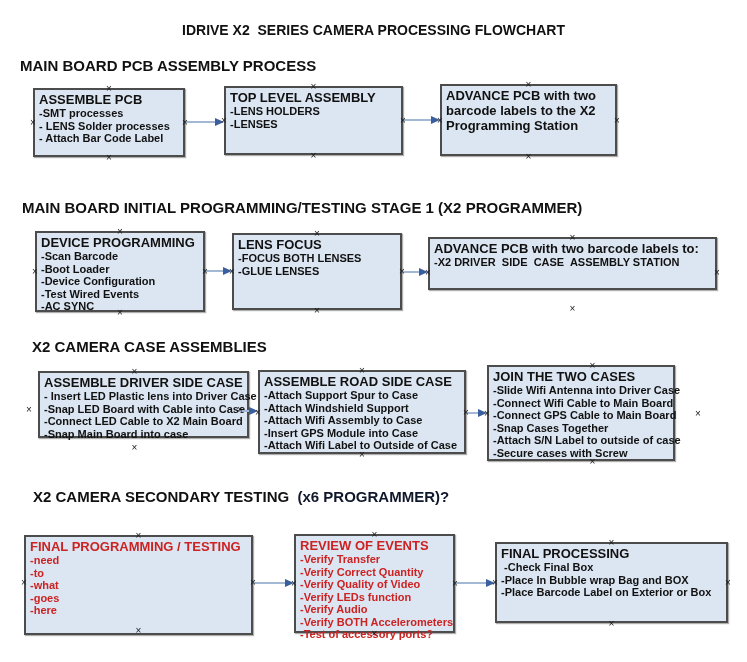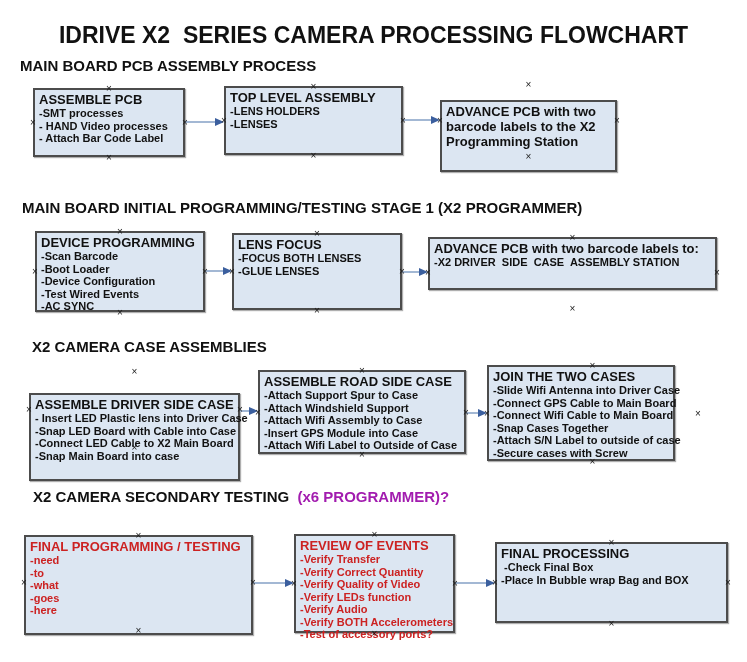--- a/index.html
+++ b/index.html
@@ -2,21 +2,21 @@
 <html><head>
 <meta charset="utf-8">
 <style>
   html,body{margin:0;padding:0;background:#fff;}
   #canvas{
     position:relative;width:747px;height:662px;background:#ffffff;
     font-family:"Liberation Sans",sans-serif;color:#111;overflow:hidden;
   }
   .page-title{
     position:absolute;top:22px;left:0;width:747px;text-align:center;
-    font-size:23px;font-weight:bold;white-space:pre;color:#111;
+    font-size:14px;font-weight:bold;white-space:pre;color:#111;
   }
   .section-heading{
     position:absolute;font-size:15px;font-weight:bold;white-space:pre;
   }
   .flow-box{
     position:absolute;box-sizing:border-box;background:#dce6f2;
     border:2px solid #4c4c4c;box-shadow:1px 1px 1px rgba(110,110,110,.55);
     padding:2px 4px 0 4px;overflow:visible;
   }
   .box-title{font-size:13px;line-height:15px;font-weight:bold;color:#111;}
@@ -37,37 +37,37 @@
 </head>
 <body>
 
 <div id="canvas">
   <div class="page-title">IDRIVE X2  SERIES CAMERA PROCESSING FLOWCHART</div>
 
 <div class="section-heading" style="left: 20px; top: 57px;"><span style="color: rgb(17, 17, 17);">MAIN BOARD PCB ASSEMBLY PROCESS</span></div>
     <div class="flow-box" style="left: 33px; top: 88px; width: 152px; height: 69px;">
       <div class="box-title">ASSEMBLE PCB</div>
       <div class="box-line">-SMT processes</div>
-      <div class="box-line">- HAND Video processes</div>
+      <div class="box-line">- LENS Solder processes</div>
       <div class="box-line">- Attach Bar Code Label</div>
     </div>
     <div class="handle" style="left: 104.5px; top: 83.5px;">×</div>
     <div class="handle" style="left: 104.5px; top: 152.5px;">×</div>
     <div class="handle" style="left: 28.5px; top: 118px;">×</div>
     <div class="handle" style="left: 180.5px; top: 118px;">×</div>
     <div class="flow-box" style="left: 224px; top: 86px; width: 179px; height: 69px;">
       <div class="box-title">TOP LEVEL ASSEMBLY</div>
       <div class="box-line">-LENS HOLDERS</div>
       <div class="box-line">-LENSES</div>
     </div>
     <div class="handle" style="left: 309px; top: 81.5px;">×</div>
     <div class="handle" style="left: 309px; top: 150.5px;">×</div>
     <div class="handle" style="left: 219.5px; top: 116px;">×</div>
     <div class="handle" style="left: 398.5px; top: 116px;">×</div>
-    <div class="flow-box" style="left: 440px; top: 100px; width: 177px; height: 72px;">
+    <div class="flow-box" style="left: 440px; top: 84px; width: 177px; height: 72px;">
       <div class="box-title">ADVANCE PCB with two barcode labels to the X2 Programming Station</div>
     </div>
     <div class="handle" style="left: 524px; top: 79.5px;">×</div>
     <div class="handle" style="left: 524px; top: 151.5px;">×</div>
     <div class="handle" style="left: 435.5px; top: 115.5px;">×</div>
     <div class="handle" style="left: 612.5px; top: 115.5px;">×</div>
     <div class="arrow" style="left: 185px; top: 117.5px; width: 39px;">
       <div class="arrow-line" style="width: 31px;"></div>
       <div class="arrow-head"></div>
     </div>
@@ -107,21 +107,21 @@
     <div class="handle" style="left: 712.5px; top: 268px;">×</div>
     <div class="arrow" style="left: 205px; top: 266.5px; width: 27px;">
       <div class="arrow-line" style="width: 19px;"></div>
       <div class="arrow-head"></div>
     </div>
     <div class="arrow" style="left: 402px; top: 267.5px; width: 26px;">
       <div class="arrow-line" style="width: 18px;"></div>
       <div class="arrow-head"></div>
     </div>
     <div class="section-heading" style="left: 32px; top: 338px;"><span style="color: rgb(17, 17, 17);">X2 CAMERA CASE ASSEMBLIES</span></div>
-    <div class="flow-box" style="left: 29px; top: 371px; width: 211px; height: 88px; margin-top: 22px;">
+    <div class="flow-box" style="left: 38px; top: 371px; width: 211px; height: 67px;">
       <div class="box-title">ASSEMBLE DRIVER SIDE CASE</div>
       <div class="box-line">- Insert LED Plastic lens into Driver Case</div>
       <div class="box-line">-Snap LED Board with Cable into Case</div>
       <div class="box-line">-Connect LED Cable to X2 Main Board</div>
       <div class="box-line">-Snap Main Board into case</div>
     </div>
     <div class="handle" style="left: 130px; top: 366.5px;">×</div>
     <div class="handle" style="left: 130px; top: 442.5px;">×</div>
     <div class="handle" style="left: 24.5px; top: 404.5px;">×</div>
     <div class="handle" style="left: 235.5px; top: 404.5px;">×</div>
@@ -133,39 +133,39 @@
       <div class="box-line">-Insert GPS Module into Case</div>
       <div class="box-line">-Attach Wifi Label to Outside of Case</div>
     </div>
     <div class="handle" style="left: 357.5px; top: 365.5px;">×</div>
     <div class="handle" style="left: 357.5px; top: 449.5px;">×</div>
     <div class="handle" style="left: 253.5px; top: 407.5px;">×</div>
     <div class="handle" style="left: 461.5px; top: 407.5px;">×</div>
     <div class="flow-box" style="left: 487px; top: 365px; width: 188px; height: 96px;">
       <div class="box-title">JOIN THE TWO CASES</div>
       <div class="box-line">-Slide Wifi Antenna into Driver Case</div>
+      <div class="box-line">-Connect Wifi Cable to Main Board</div>
       <div class="box-line">-Connect GPS Cable to Main Board</div>
-      <div class="box-line">-Connect Wifi Cable to Main Board</div>
       <div class="box-line">-Snap Cases Together</div>
       <div class="box-line">-Attach S/N Label to outside of case</div>
       <div class="box-line">-Secure cases with Screw</div>
     </div>
     <div class="handle" style="left: 588px; top: 360.5px;">×</div>
     <div class="handle" style="left: 588px; top: 456.5px;">×</div>
     <div class="handle" style="left: 482.5px; top: 408.5px;">×</div>
     <div class="handle" style="left: 693.5px; top: 408.5px;">×</div>
     <div class="arrow" style="left: 240px; top: 406.5px; width: 18px;">
       <div class="arrow-line" style="width: 10px;"></div>
       <div class="arrow-head"></div>
     </div>
     <div class="arrow" style="left: 466px; top: 408.5px; width: 21px;">
       <div class="arrow-line" style="width: 13px;"></div>
       <div class="arrow-head"></div>
     </div>
-    <div class="section-heading" style="left: 33px; top: 488px;"><span style="color: rgb(17, 17, 17);">X2 CAMERA SECONDARY TESTING  </span><span style="color: #a21caf;">(x6 PROGRAMMER)?</span></div>
+    <div class="section-heading" style="left: 33px; top: 488px;"><span style="color: rgb(17, 17, 17);">X2 CAMERA SECONDARY TESTING  </span><span style="color: #0f172a;">(x6 PROGRAMMER)?</span></div>
     <div class="flow-box red" style="left: 24px; top: 535px; width: 229px; height: 100px;">
       <div class="box-title">FINAL PROGRAMMING / TESTING</div>
       <div class="box-line">-need</div>
       <div class="box-line">-to</div>
       <div class="box-line">-what</div>
       <div class="box-line">-goes</div>
       <div class="box-line">-here</div>
     </div>
     <div class="handle" style="left: 134px; top: 530.5px;">×</div>
     <div class="handle" style="left: 134px; top: 625.5px;">×</div>
@@ -182,20 +182,21 @@
       <div class="box-line">-Test of accessory ports?</div>
     </div>
     <div class="handle" style="left: 370px; top: 529.5px;">×</div>
     <div class="handle" style="left: 370px; top: 628.5px;">×</div>
     <div class="handle" style="left: 289.5px; top: 579px;">×</div>
     <div class="handle" style="left: 450.5px; top: 579px;">×</div>
     <div class="flow-box" style="left: 495px; top: 542px; width: 233px; height: 81px;">
       <div class="box-title">FINAL PROCESSING</div>
       <div class="box-line"> -Check Final Box</div>
       <div class="box-line">-Place In Bubble wrap Bag and BOX</div>
+      <div class="box-line">-Place Barcode Label on Exterior or Box</div>
     </div>
     <div class="handle" style="left: 607px; top: 537.5px;">×</div>
     <div class="handle" style="left: 607px; top: 618.5px;">×</div>
     <div class="handle" style="left: 490.5px; top: 578px;">×</div>
     <div class="handle" style="left: 723.5px; top: 578px;">×</div>
     <div class="arrow" style="left: 253px; top: 578.5px; width: 41px;">
       <div class="arrow-line" style="width: 33px;"></div>
       <div class="arrow-head"></div>
     </div>
     <div class="arrow" style="left: 455px; top: 578.5px; width: 40px;">

